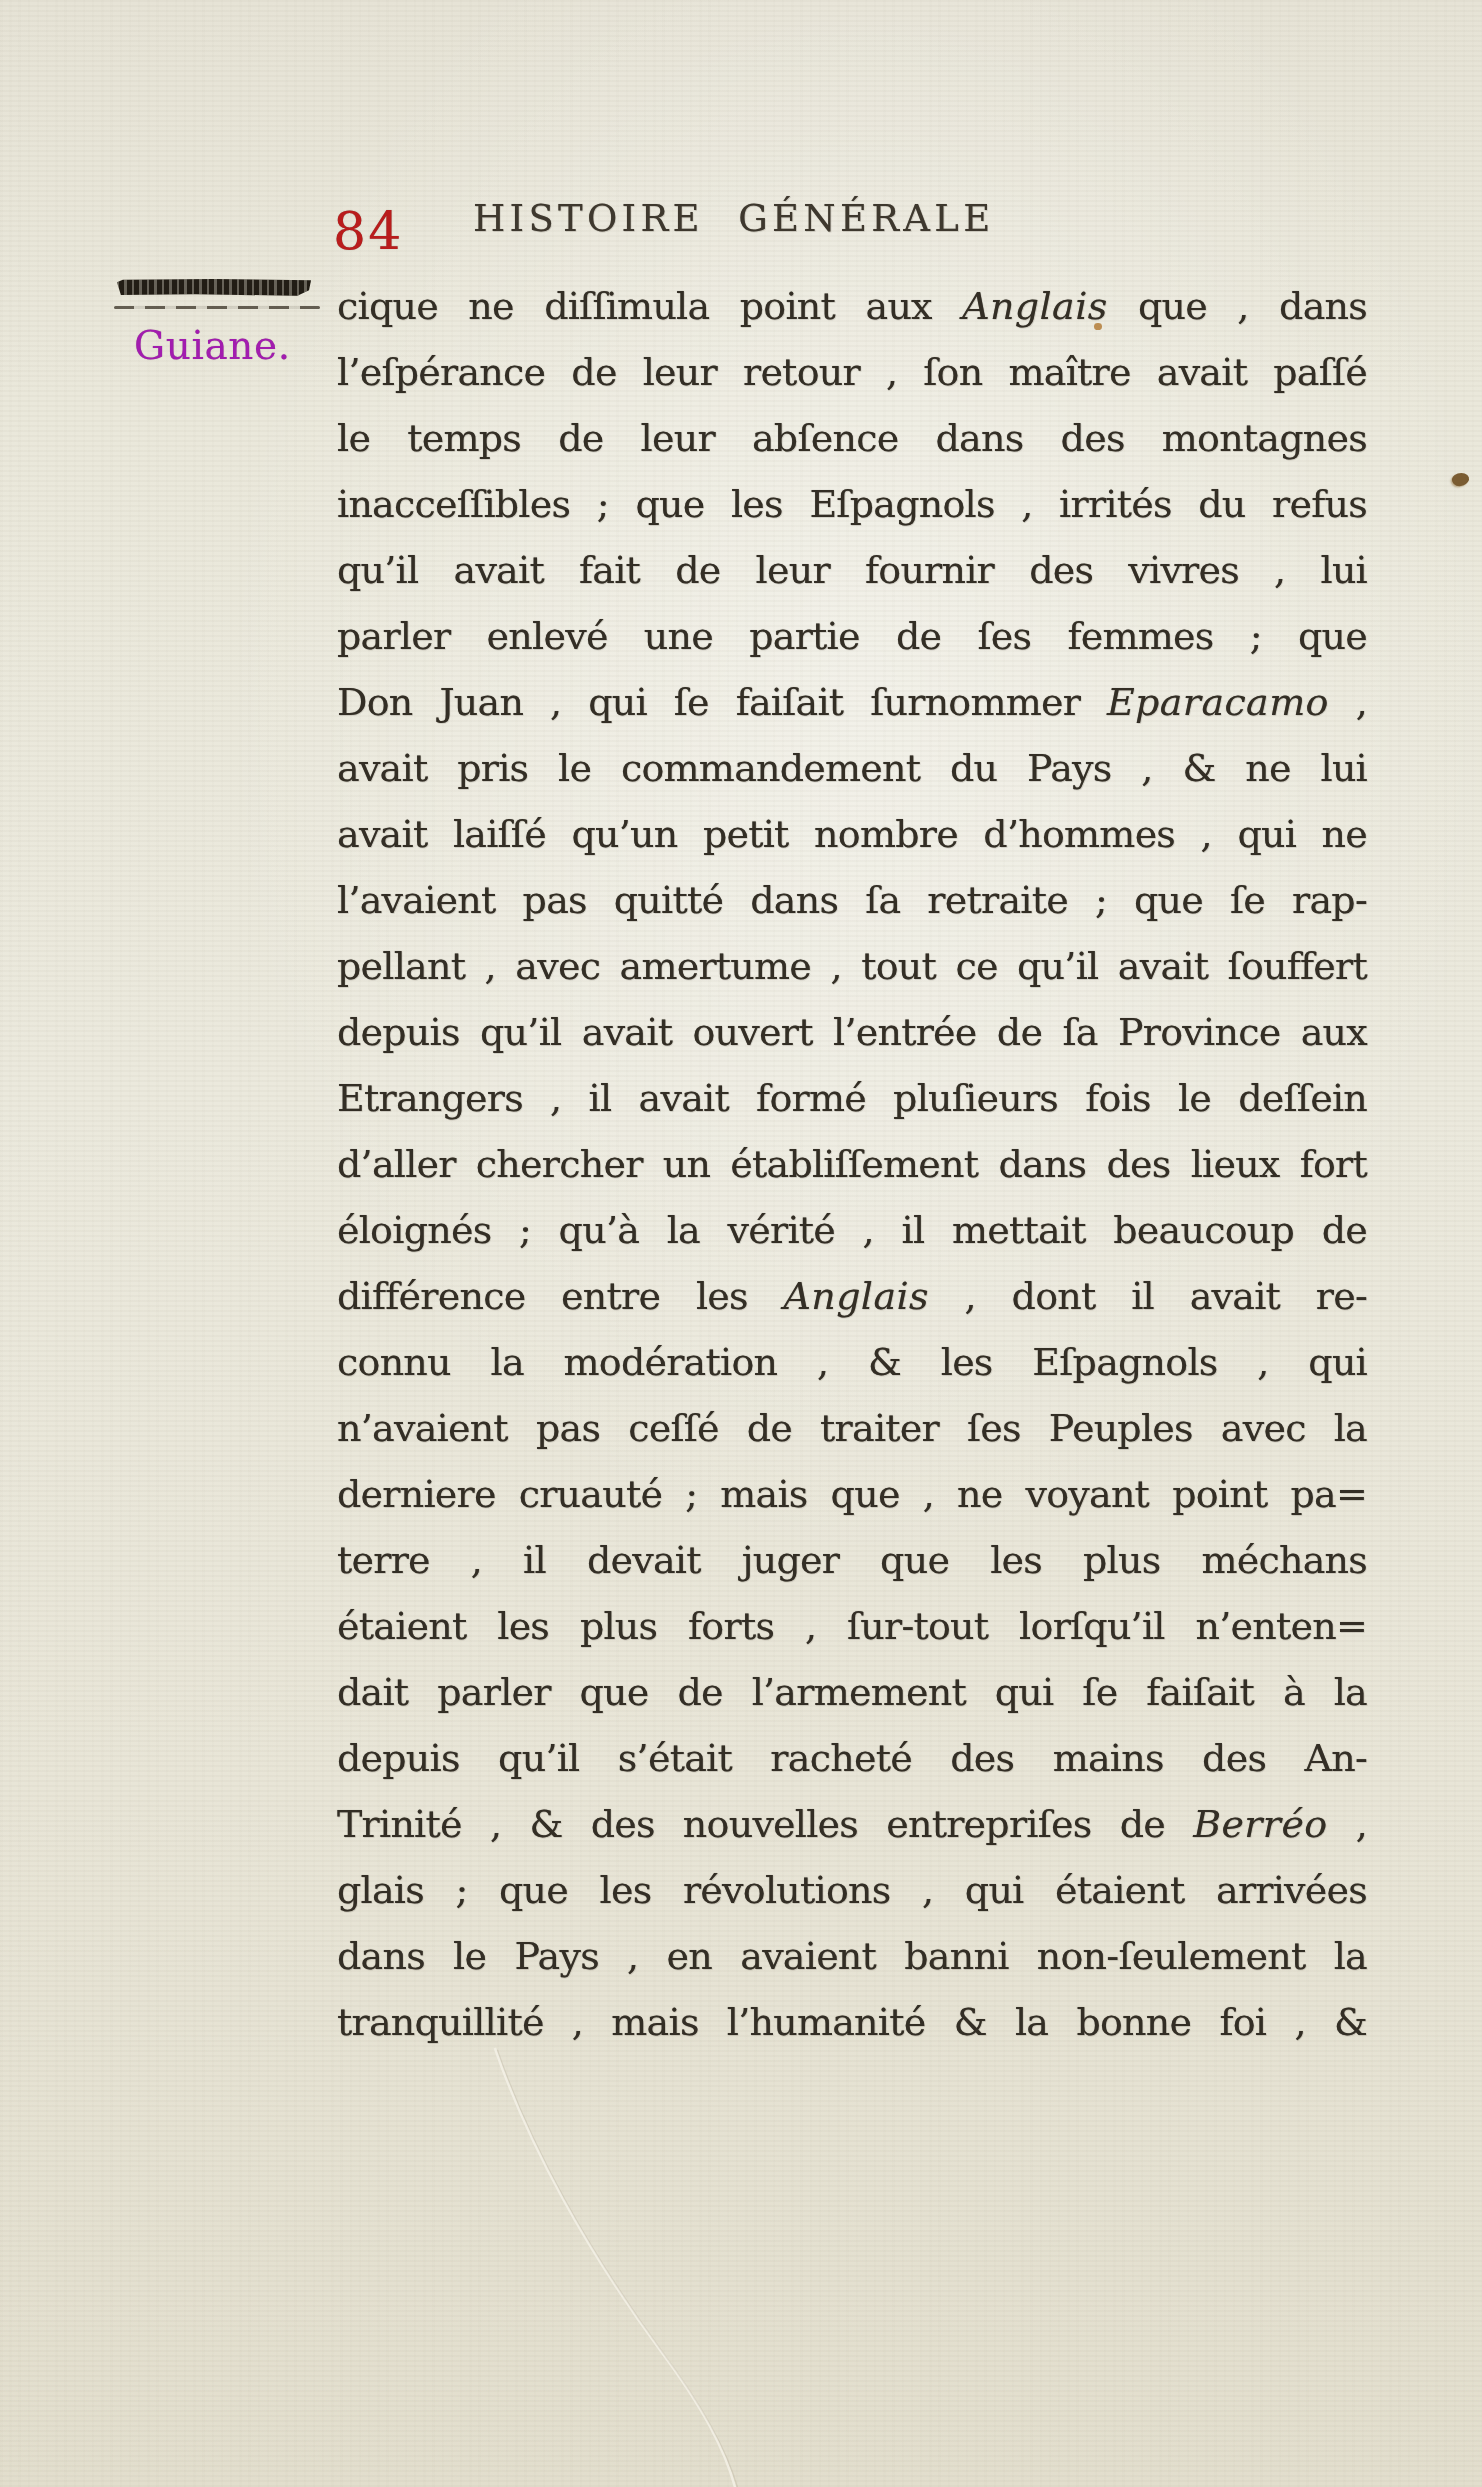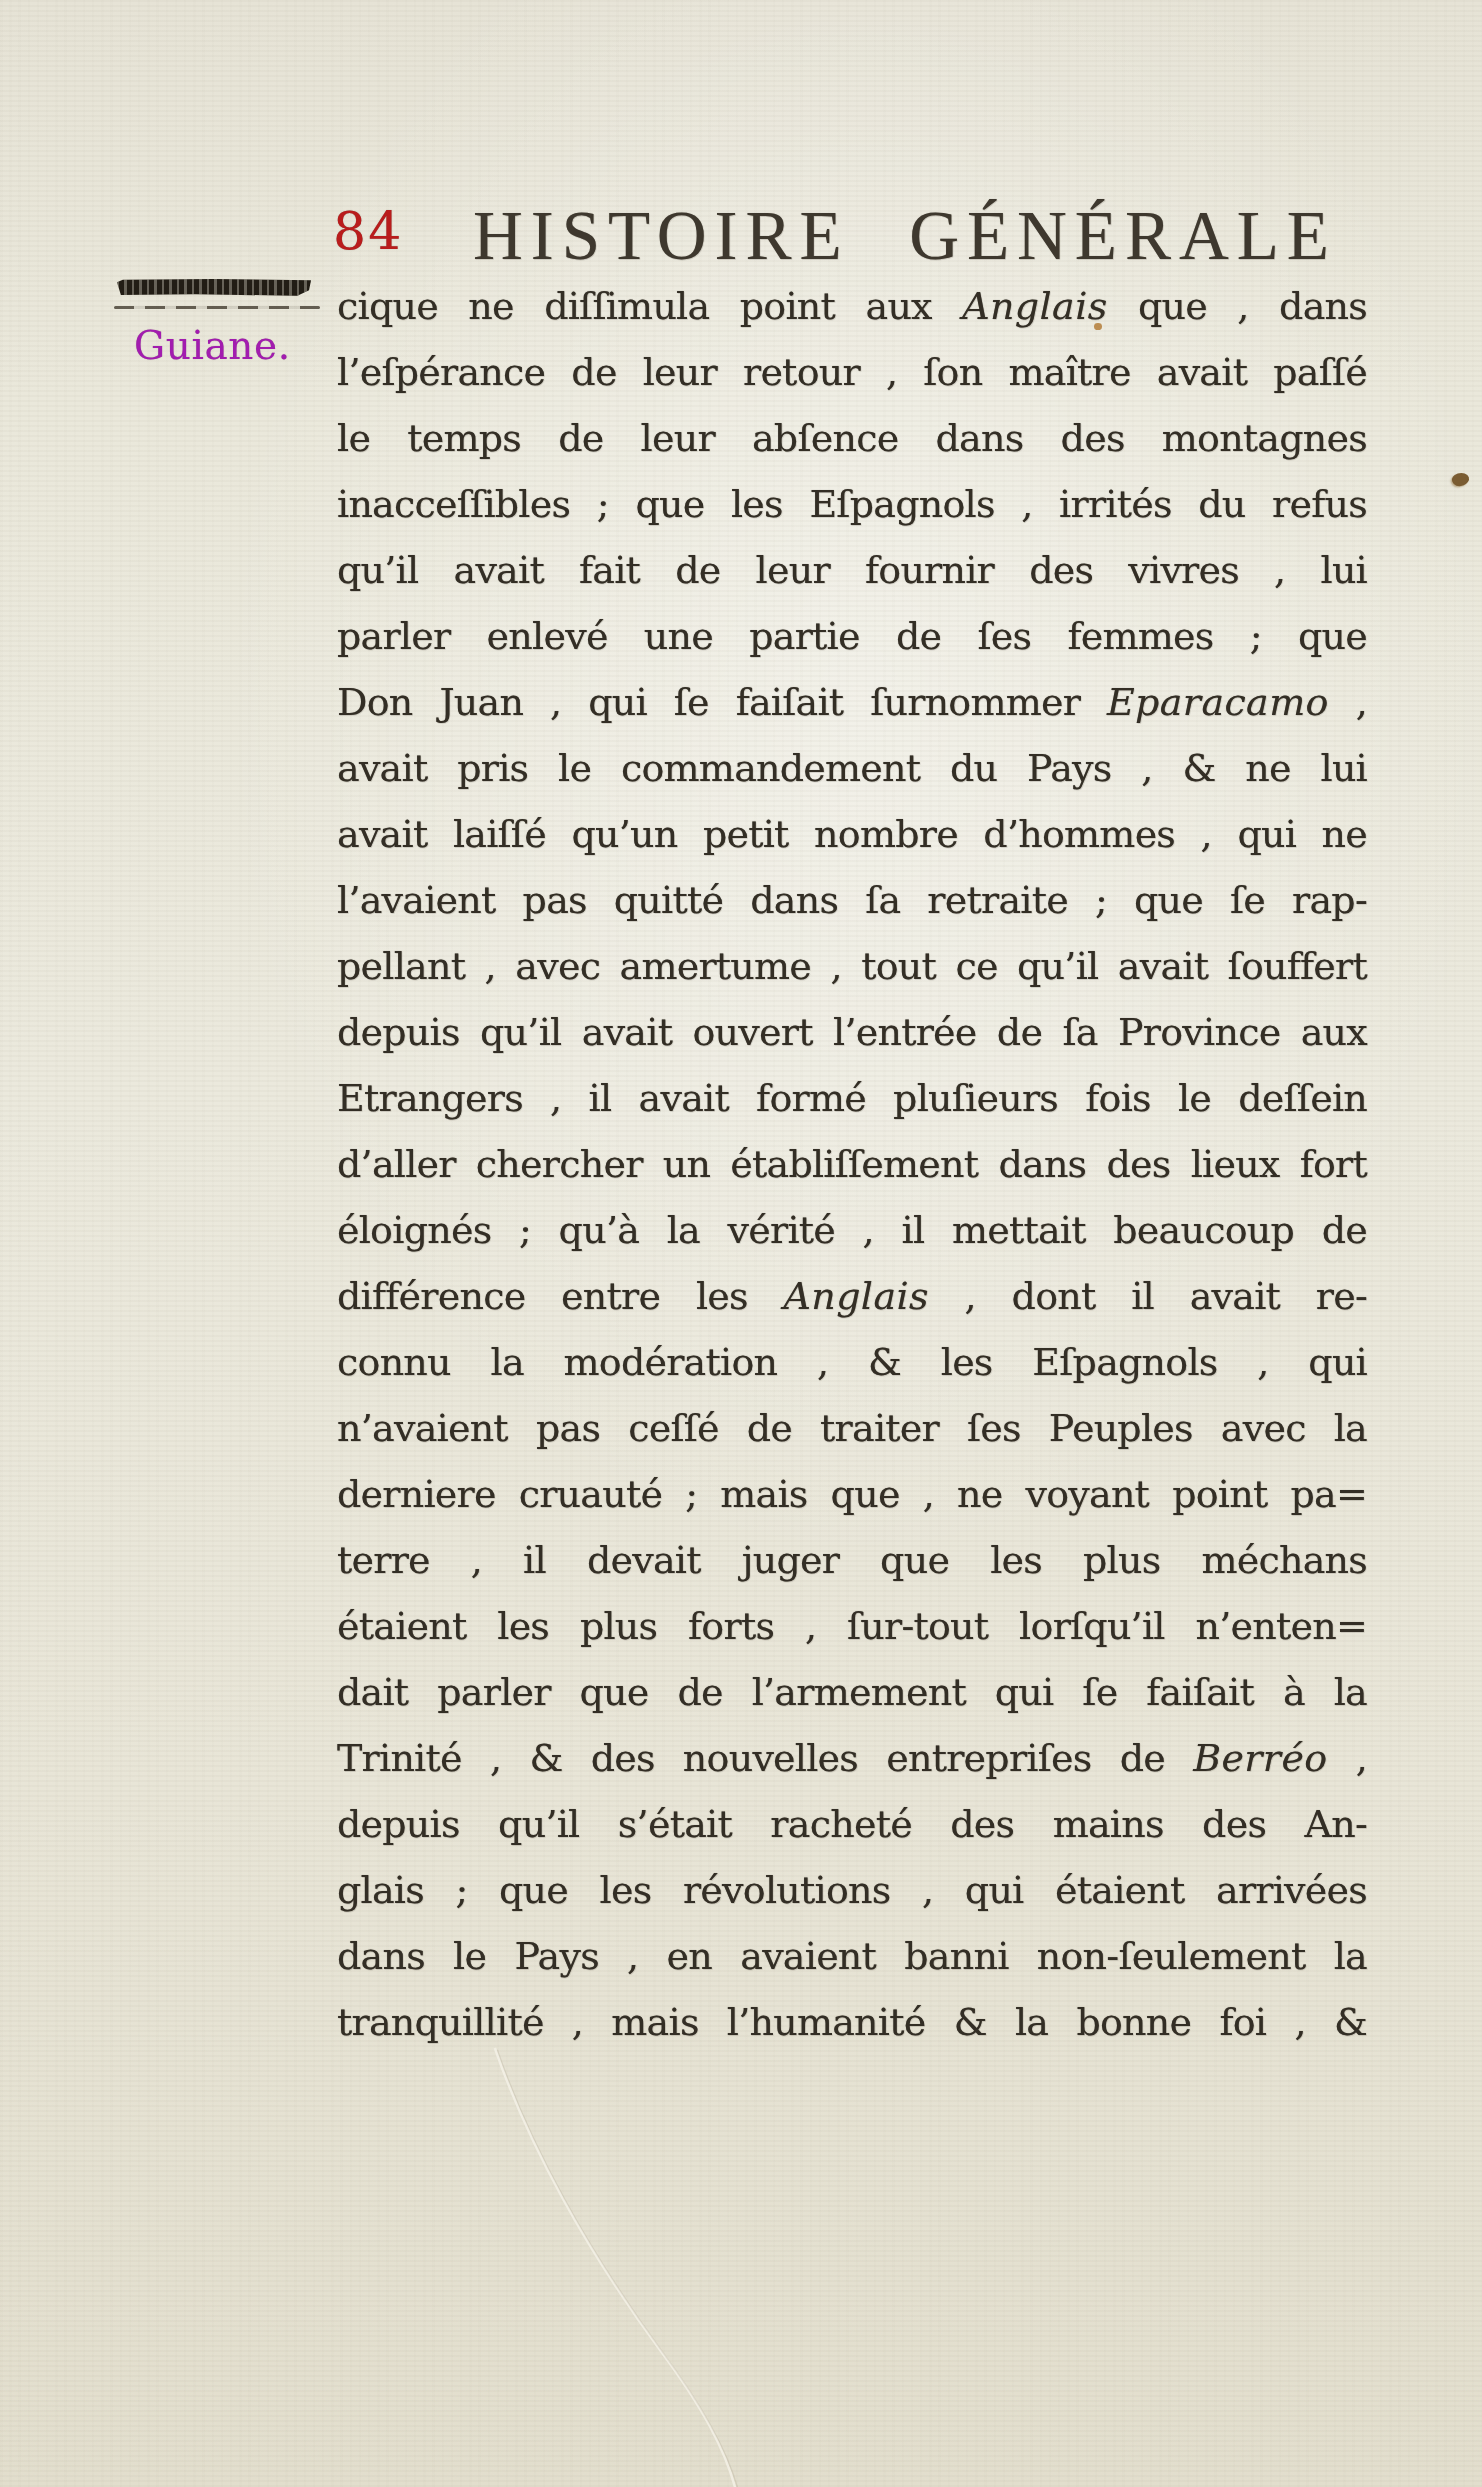--- a/index.html
+++ b/index.html
@@ -20,23 +20,22 @@
       repeating-linear-gradient(0deg, rgba(128,118,94,0.045) 0 1.7px, rgba(255,255,255,0) 1.7px 5px),
       repeating-linear-gradient(90deg, rgba(120,112,90,0.018) 0 2.5px, rgba(255,255,255,0) 2.5px 9.2px);
   }
   .pageno{
     position:absolute;left:333px;top:201px;
     font-size:52px;color:#b91c1c;letter-spacing:0.04em;
     text-shadow:0 0 0.8px rgba(50,44,34,0.5);
   }
   .running-title{
     position:absolute;left:473px;top:197px;white-space:nowrap;
-    font-size:69px;color:#3e382e;letter-spacing:0.115em;word-spacing:0.5em;
+    font-size:37px;color:#3e382e;letter-spacing:0.115em;word-spacing:0.5em;
     text-shadow:0 0 0.8px rgba(50,44,34,0.45), 0.8px 0.8px 0 rgba(50,44,34,0.12);
-    font-family:Liberation Serif, serif;
   }
   .margin-rule{
     position:absolute;left:117px;top:279px;width:194px;height:16.7px;
     background:
       repeating-linear-gradient(90deg, rgba(232,228,213,0.35) 0 2.5px, rgba(232,228,213,0) 2.5px 7.5px),
       #221d15;
     clip-path:polygon(0 20%,3% 5%,50% 0,100% 8%,99% 68%,93% 100%,40% 92%,2% 96%);
     box-shadow:0 1.7px 0.8px rgba(45,39,28,0.35);
   }
   .margin-rule-thin{
@@ -100,22 +99,22 @@
     <div class="line"><span>Etrangers , il avait formé pluſieurs fois le deſſein</span></div>
     <div class="line"><span>d’aller chercher un établiſſement dans des lieux fort</span></div>
     <div class="line"><span>éloignés ; qu’à la vérité , il mettait beaucoup de</span></div>
     <div class="line"><span>différence entre les </span><em>Anglais</em><span> , dont il avait re-</span></div>
     <div class="line"><span>connu la modération , &amp; les Eſpagnols , qui</span></div>
     <div class="line"><span>n’avaient pas ceſſé de traiter ſes Peuples avec la</span></div>
     <div class="line"><span>derniere cruauté ; mais que , ne voyant point pa=</span></div>
     <div class="line"><span>terre , il devait juger que les plus méchans</span></div>
     <div class="line"><span>étaient les plus forts , ſur-tout lorſqu’il n’enten=</span></div>
     <div class="line"><span>dait parler que de l’armement qui ſe faiſait à la</span></div>
+    <div class="line"><span>depuis qu’il s’était racheté des mains des An-</span></div>
     <div class="line"><span>Trinité , &amp; des nouvelles entrepriſes de </span><em>Berréo</em><span> ,</span></div>
-    <div class="line"><span>depuis qu’il s’était racheté des mains des An-</span></div>
     <div class="line"><span>glais ; que les révolutions , qui étaient arrivées</span></div>
     <div class="line"><span>dans le Pays , en avaient banni non-ſeulement la</span></div>
     <div class="line"><span>tranquillité , mais l’humanité &amp; la bonne foi , &amp;</span></div>
   </main>
 
 <svg class="crease" width="1482" height="2487" viewBox="0 0 1773 2975" xmlns="http://www.w3.org/2000/svg">
   <path d="M 592 2450 C 632 2566 702 2692 790 2812 C 842 2882 868 2932 880 2978" fill="none" stroke="#f5f3e9" stroke-width="3" opacity="0.75"></path>
   <path d="M 595 2452 C 635 2568 705 2694 793 2814 C 845 2884 871 2934 883 2978" fill="none" stroke="#8a7f63" stroke-width="1.6" opacity="0.16"></path>
 </svg>
 

